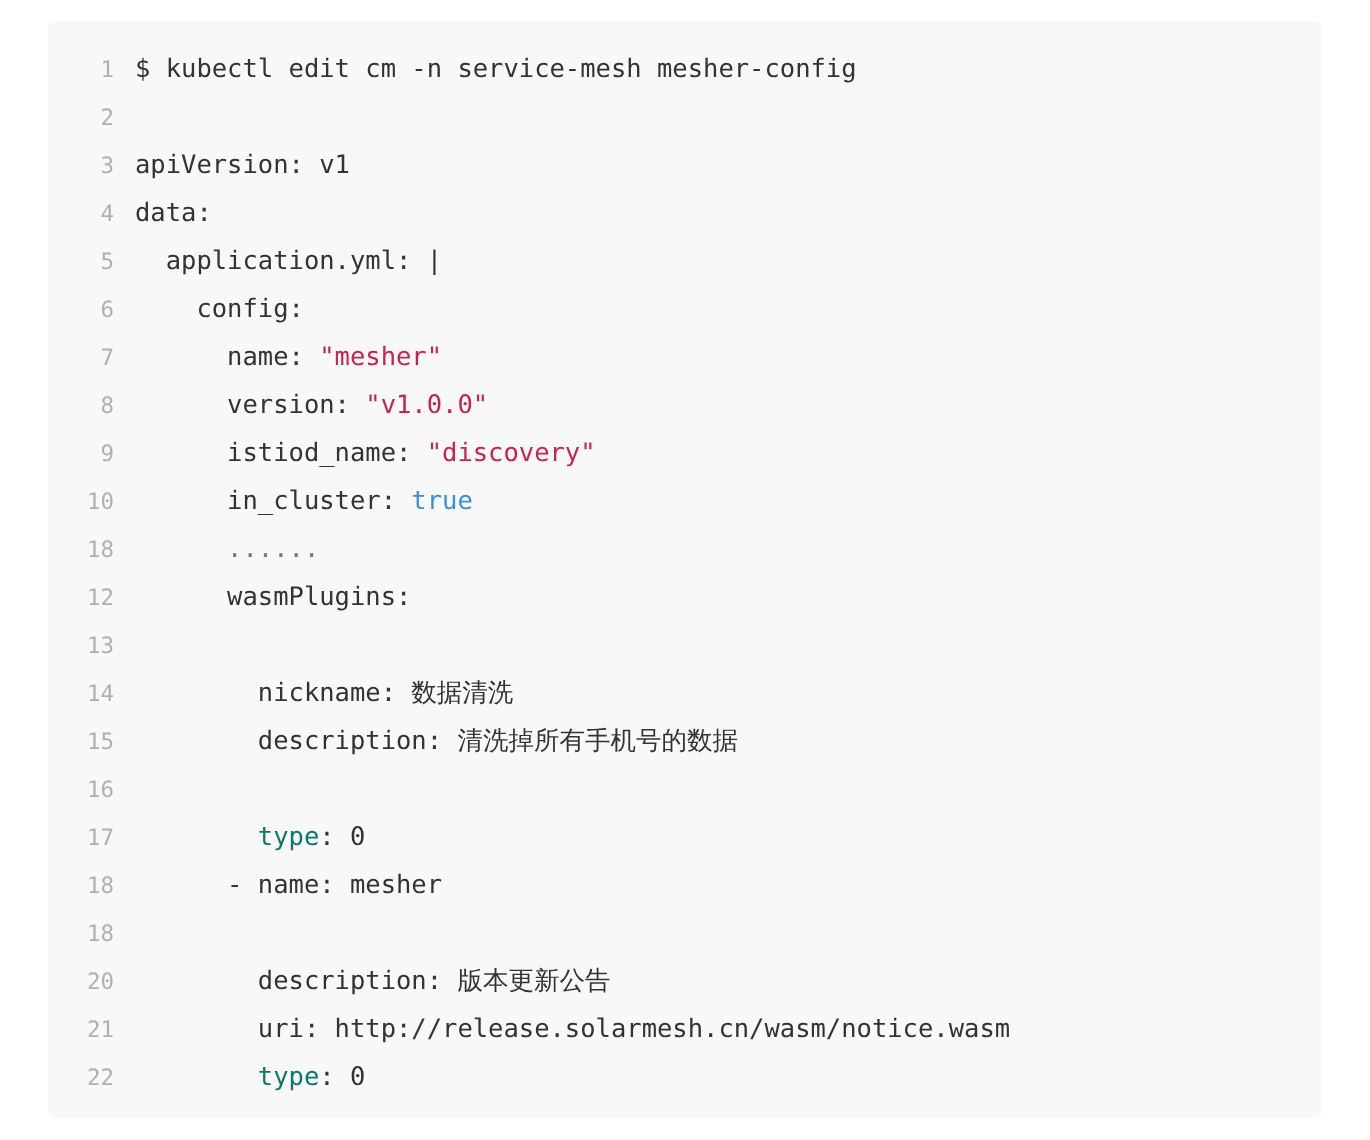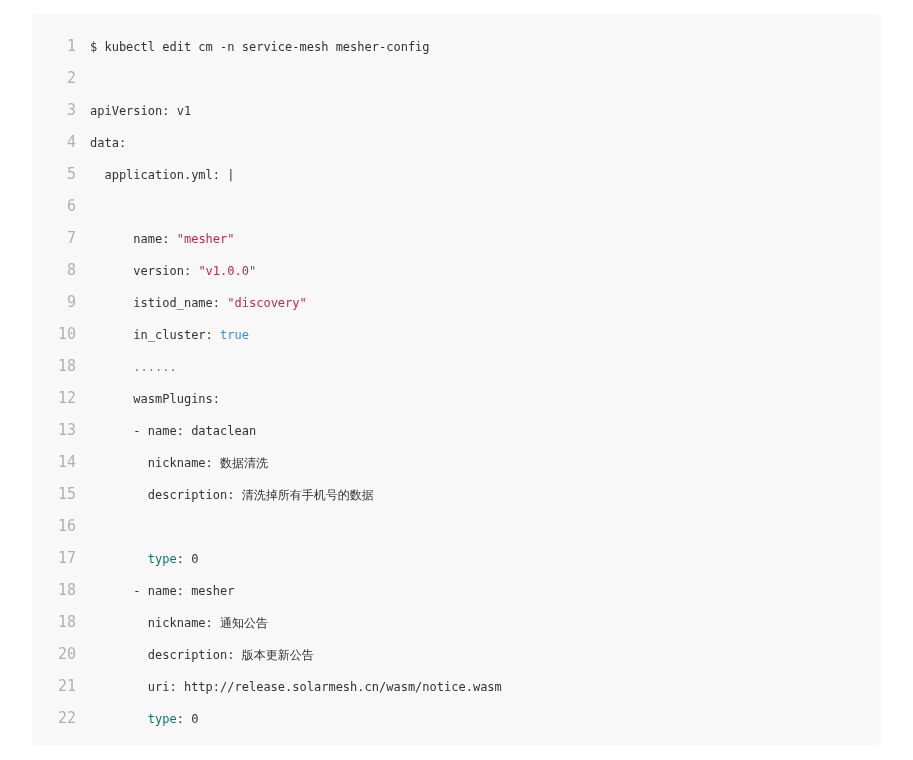--- a/index.html
+++ b/index.html
@@ -39,21 +39,21 @@
     min-width: 58px;
     text-align: right;
     padding-right: 14px;
     box-sizing: border-box;
     color: #b0b0b0;
     font-size: 15px;
     font-family: "DejaVu Sans Mono", monospace;
     user-select: none;
   }
   .line-content {
-    font-size: 12px;
+    font-size: 17px;
     font-family: "DejaVu Sans Mono", monospace;
     color: #333333;
     white-space: pre;
     letter-spacing: 0px;
   }
   .tok-plain { color: #333333; }
   .tok-string { color: #c7254e; }
   .tok-bool { color: #3a8fd6; }
   .tok-key { color: #0f766e; }
   .tok-dim { color: #777777; }
@@ -61,31 +61,31 @@
 </head>
 <body>
 
 <div class="code-block">
   <div class="code-lines">
       <div class="code-line"><span class="line-number">1</span><span class="line-content"><span class="tok-plain">$ kubectl edit cm -n service-mesh mesher-config</span></span></div>
       <div class="code-line"><span class="line-number">2</span><span class="line-content"><span class="tok-plain"></span></span></div>
       <div class="code-line"><span class="line-number">3</span><span class="line-content"><span class="tok-plain">apiVersion: v1</span></span></div>
       <div class="code-line"><span class="line-number">4</span><span class="line-content"><span class="tok-plain">data:</span></span></div>
       <div class="code-line"><span class="line-number">5</span><span class="line-content"><span class="tok-plain">  application.yml: |</span></span></div>
-      <div class="code-line"><span class="line-number">6</span></div>
+      <div class="code-line"><span class="line-number">6</span><span class="line-content"><span class="tok-plain">    config:</span></span></div>
       <div class="code-line"><span class="line-number">7</span><span class="line-content"><span class="tok-plain">      name: </span><span class="tok-string">"mesher"</span></span></div>
       <div class="code-line"><span class="line-number">8</span><span class="line-content"><span class="tok-plain">      version: </span><span class="tok-string">"v1.0.0"</span></span></div>
       <div class="code-line"><span class="line-number">9</span><span class="line-content"><span class="tok-plain">      istiod_name: </span><span class="tok-string">"discovery"</span></span></div>
       <div class="code-line"><span class="line-number">10</span><span class="line-content"><span class="tok-plain">      in_cluster: </span><span class="tok-bool">true</span></span></div>
       <div class="code-line"><span class="line-number">18</span><span class="line-content"><span class="tok-dim">      ......</span></span></div>
       <div class="code-line"><span class="line-number">12</span><span class="line-content"><span class="tok-plain">      wasmPlugins:</span></span></div>
-      <div class="code-line"><span class="line-number">13</span><span class="line-content"><span class="tok-plain">      - name: dataclean</span></span></div>
+      <div class="code-line"><span class="line-number">13</span></div>
       <div class="code-line"><span class="line-number">14</span><span class="line-content"><span class="tok-plain">        nickname: 数据清洗</span></span></div>
       <div class="code-line"><span class="line-number">15</span><span class="line-content"><span class="tok-plain">        description: 清洗掉所有手机号的数据</span></span></div>
       <div class="code-line"><span class="line-number">16</span></div>
       <div class="code-line"><span class="line-number">17</span><span class="line-content"><span class="tok-plain">        </span><span class="tok-key">type</span><span class="tok-plain">: 0</span></span></div>
       <div class="code-line"><span class="line-number">18</span><span class="line-content"><span class="tok-plain">      - name: mesher</span></span></div>
-      <div class="code-line"><span class="line-number">18</span><span class="line-content"><span class="tok-plain">        nickname: 通知公告</span></span></div>
+      <div class="code-line"><span class="line-number">18</span></div>
       <div class="code-line"><span class="line-number">20</span><span class="line-content"><span class="tok-plain">        description: 版本更新公告</span></span></div>
       <div class="code-line"><span class="line-number">21</span><span class="line-content"><span class="tok-plain">        uri: http://release.solarmesh.cn/wasm/notice.wasm</span></span></div>
       <div class="code-line"><span class="line-number">22</span><span class="line-content"><span class="tok-plain">        </span><span class="tok-key">type</span><span class="tok-plain">: 0</span></span></div>
     </div>
 </div>
 
 </body></html>

